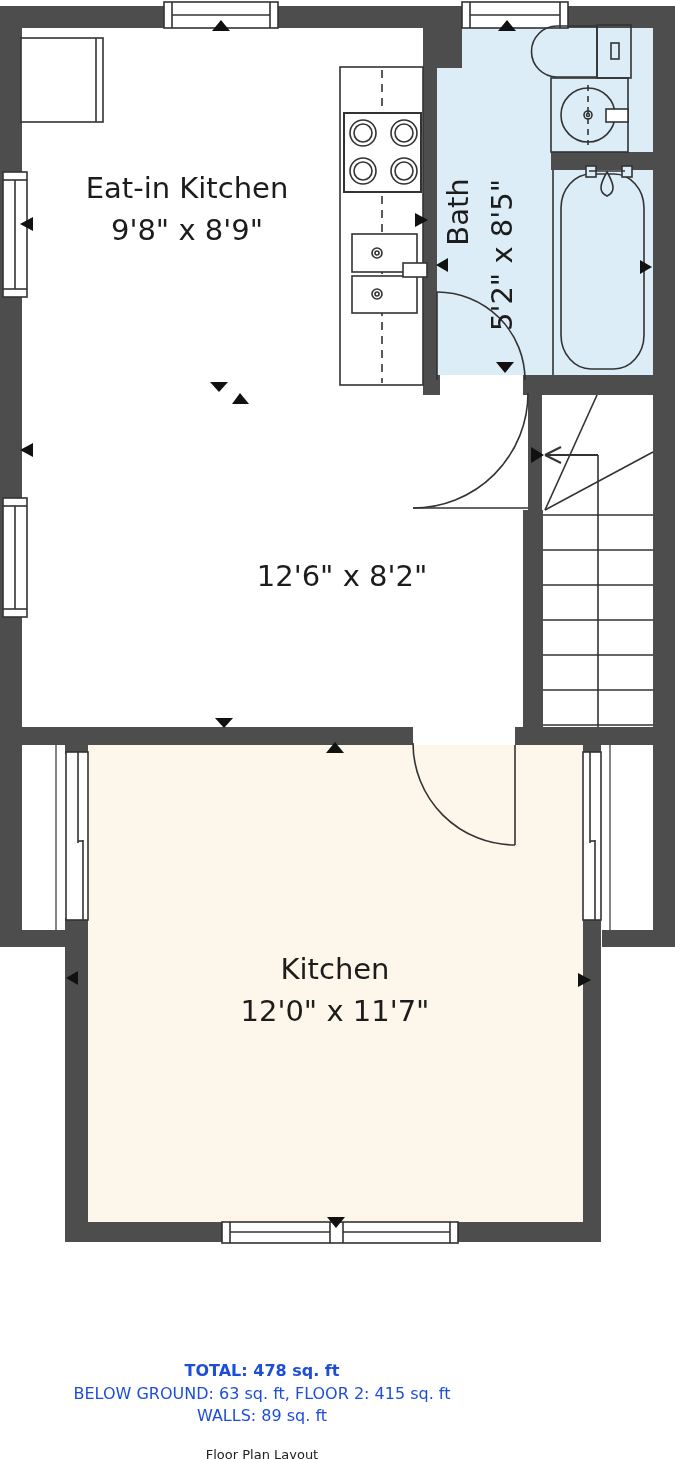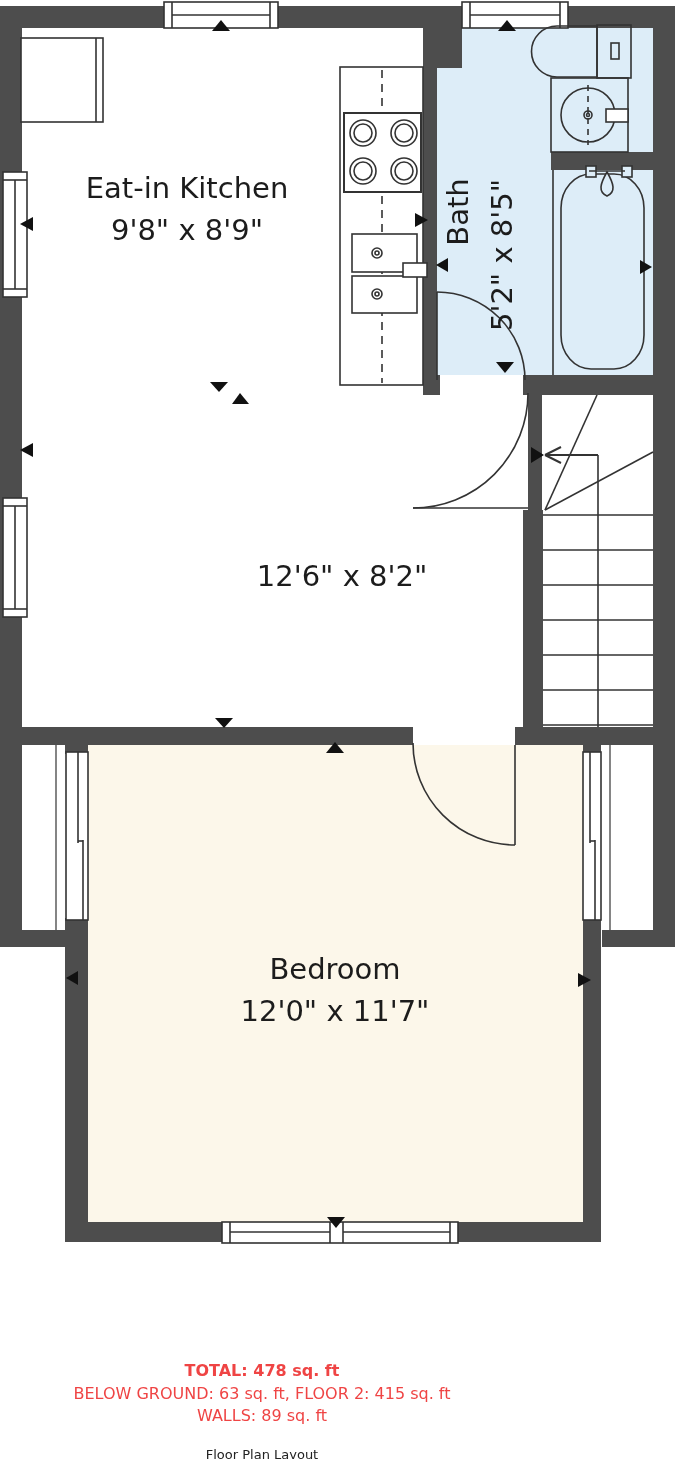--- a/index.html
+++ b/index.html
@@ -9,21 +9,21 @@
   }
   #plan-svg{position:absolute;left:0;top:0;}
   .room-label{
     position:absolute;transform:translate(-50%,-50%);
     font-size:29px;color:#1c1c1c;white-space:nowrap;line-height:1.1;
     text-align:center;letter-spacing:0px;
   }
   .room-label.rot{transform:translate(-50%,-50%) rotate(-90deg);}
   .footer-line{
     position:absolute;left:262px;transform:translateX(-50%);
-    font-size:16px;color:#ef4444;white-space:nowrap;
+    font-size:16px;color:#1d4ed8;white-space:nowrap;
   }
   .footer-line.bold{font-weight:bold;}
   .footer-line.caption{font-size:13px;color:#222;}
 </style>
 </head>
 <body>
 
 <div id="plan-root">
 
   <svg id="plan-svg" width="675" height="1459" viewBox="0 0 675 1459">
@@ -235,21 +235,21 @@
   </svg>
 
   <div class="room-label" style="left:187px;top:189px;">Eat-in Kitchen</div>
   <div class="room-label" style="left:187px;top:231px;">9'8" x 8'9"</div>
 
   <div class="room-label rot" style="left:459px;top:212px;">Bath</div>
   <div class="room-label rot" style="left:503px;top:255px;">5'2" x 8'5"</div>
 
   <div class="room-label" style="left:342px;top:577px;">12'6" x 8'2"</div>
 
-  <div class="room-label" style="left:335px;top:970px;">Bedroom</div>
+  <div class="room-label" style="left:335px;top:970px;">Kitchen</div>
   <div class="room-label" style="left:335px;top:1012px;">12'0" x 11'7"</div>
 
   <div class="footer-line bold" style="top:1361px;">TOTAL: 478 sq. ft</div>
   <div class="footer-line" style="top:1384px;">BELOW GROUND: 63 sq. ft, FLOOR 2: 415 sq. ft</div>
   <div class="footer-line" style="top:1406px;">WALLS: 89 sq. ft</div>
   <div class="footer-line caption" style="top:1447px;">Floor Plan Layout</div>
 
 </div>
 
 </body></html>

